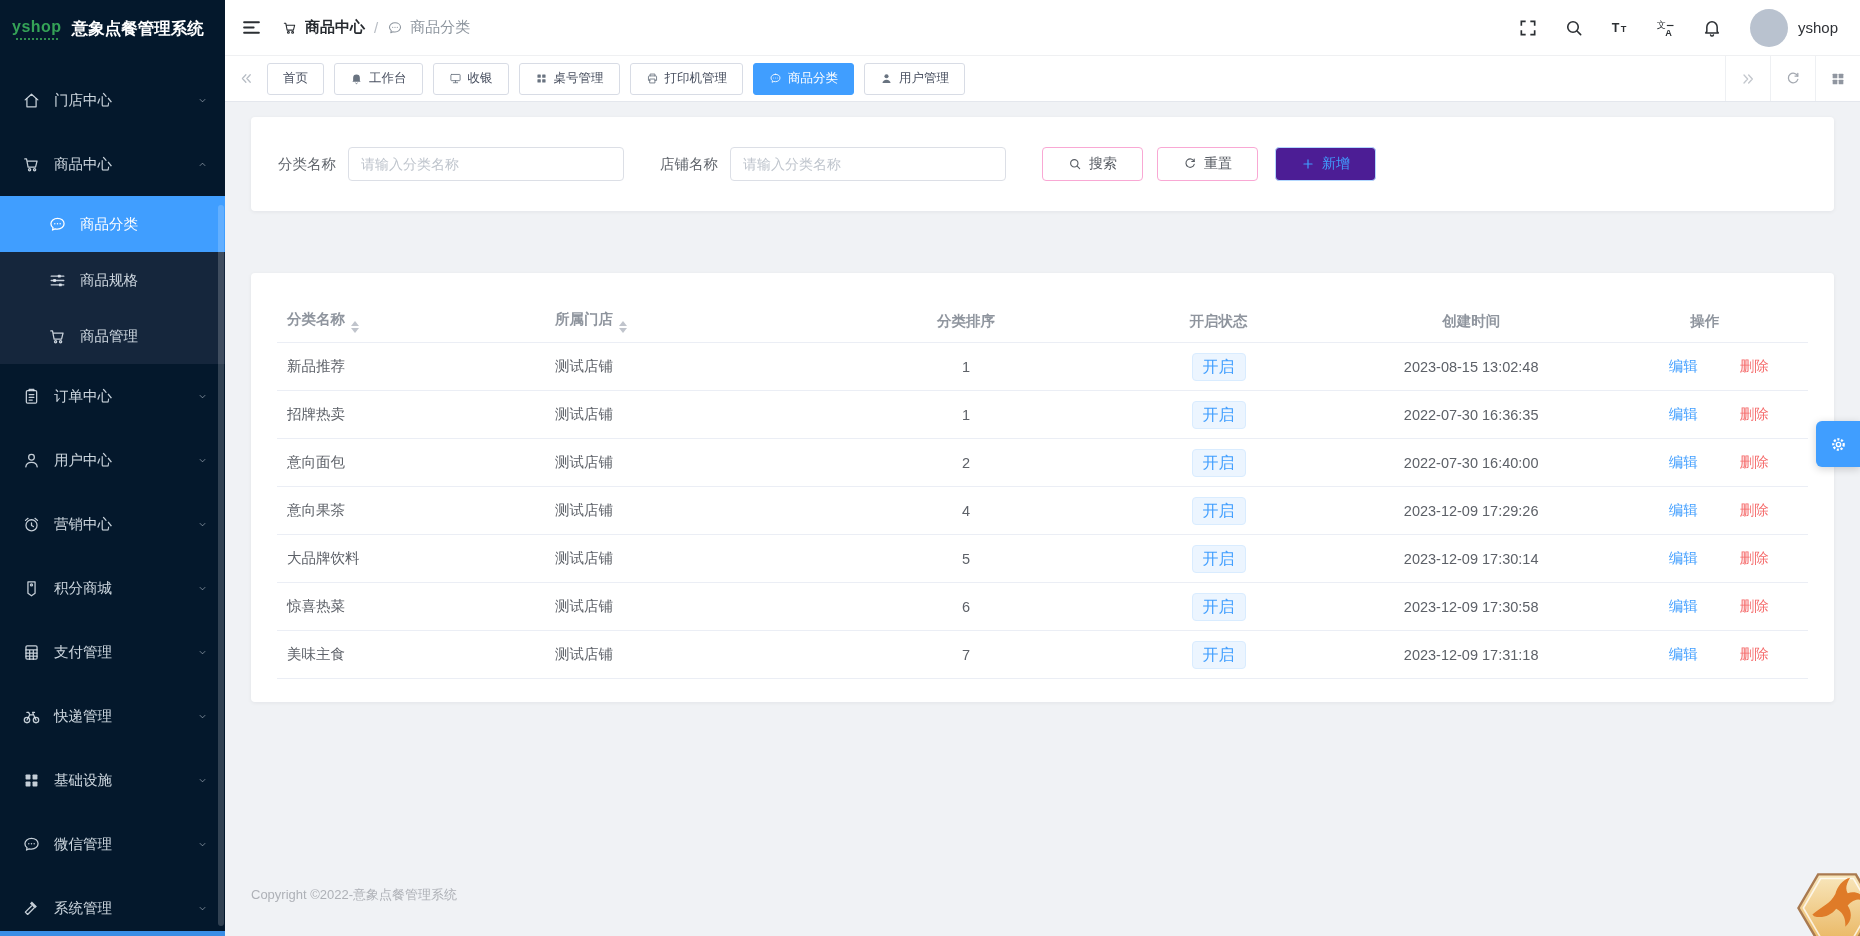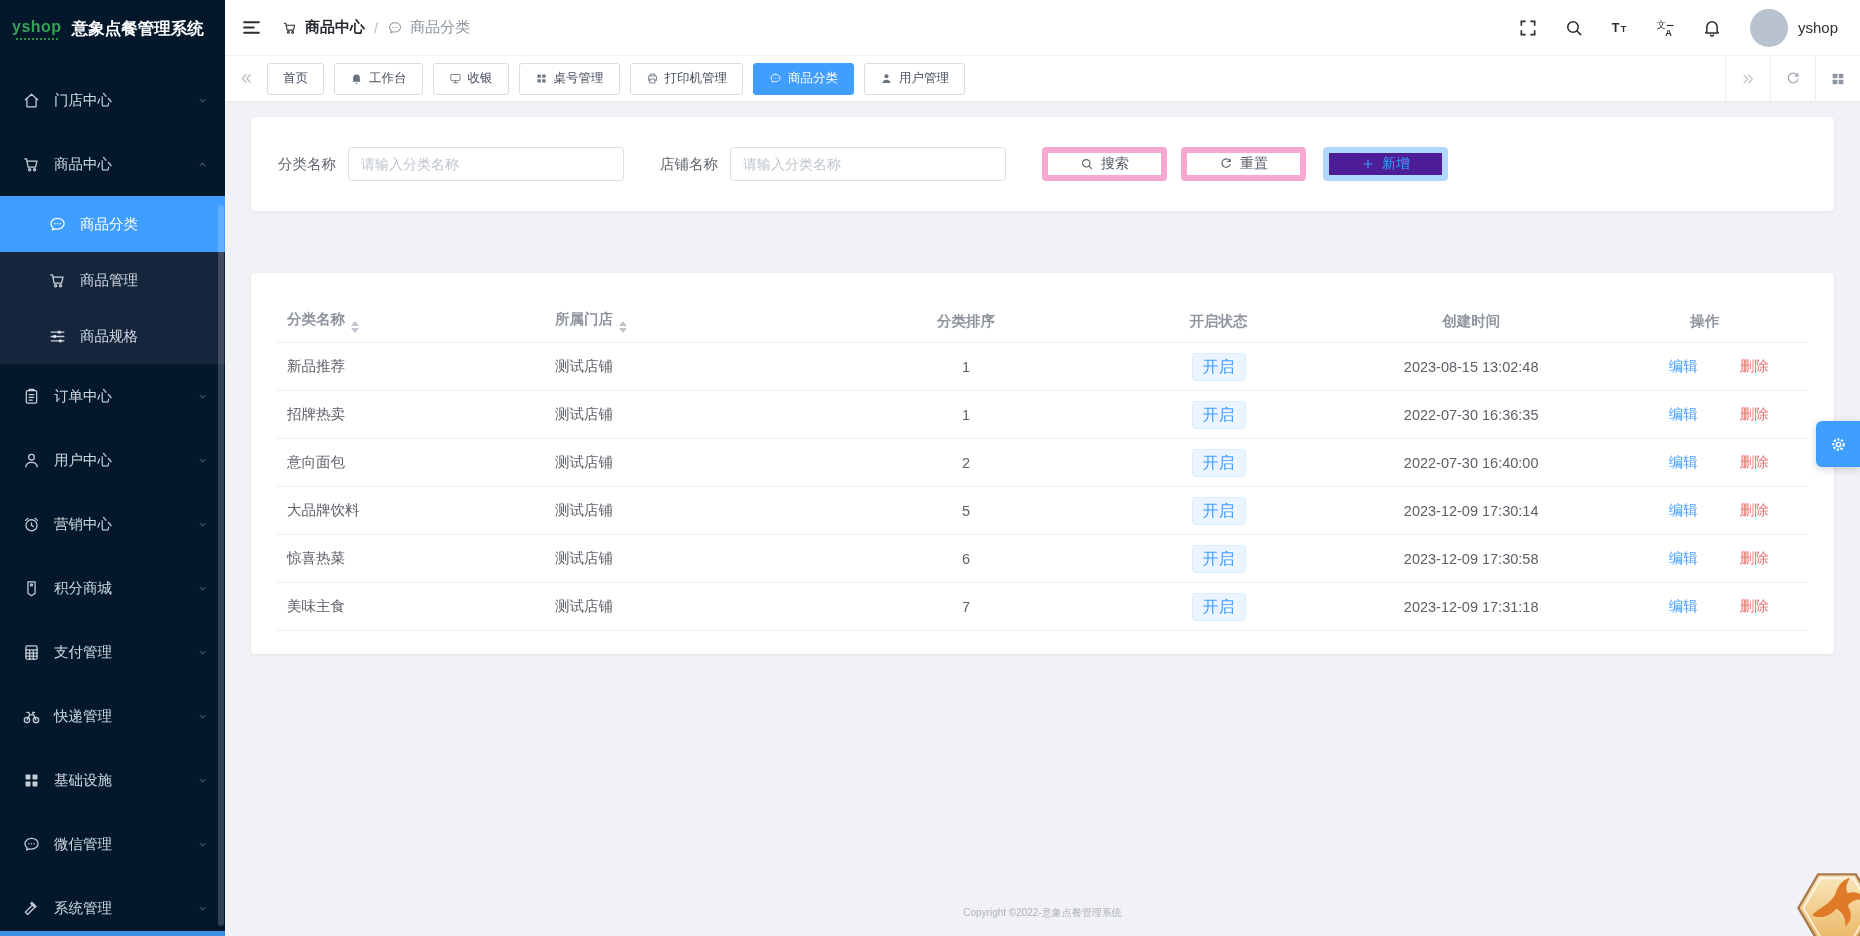--- a/index.html
+++ b/index.html
@@ -62,40 +62,40 @@
 
   .content{flex:1;background:#f0f2f5;padding:15px 26px 0;display:flex;flex-direction:column;min-height:0;gap:48px;}
   .card{background:#fff;border-radius:4px;box-shadow:0 1px 4px rgba(0,21,41,.06);}
 
   .filter-card{height:94px;flex-shrink:0;display:flex;align-items:center;padding:0 27px;margin-bottom:14px;}
   .f-group{display:flex;align-items:center;}
   .f-label{font-size:14.5px;color:#5f646b;margin-right:12px;white-space:nowrap;}
   .f-input{width:250px;height:32px;border:1px solid #dcdfe6;border-radius:4px;padding:0 12px;font-size:14px;color:#606266;outline:none;font-family:inherit;}
   .f-input::placeholder{color:#bfc5cd;}
   .gap2{margin-left:36px;}
-  .btn{height:34px;padding:0 32px;border:6px solid #f9a8d4;border-radius:4px;background:#fff;color:#585d64;font-size:14px;display:inline-flex;align-items:center;gap:7px;cursor:pointer;font-family:inherit;}
+  .btn{height:34px;padding:0 25px;border:1px solid #f9a8d4;border-radius:4px;background:#fff;color:#585d64;font-size:14px;display:inline-flex;align-items:center;gap:7px;cursor:pointer;font-family:inherit;}
   .b-icon{width:14px;height:14px;}
   .btn-search{margin-left:36px;}
   .btn-reset{margin-left:14px;}
   .btn-add{margin-left:17px;background:#4c1d95;border-color:#b3d8ff;color:#409eff;}
 
   .table-card{padding:27px 26px 23px;flex-shrink:0;}
   table{width:100%;border-collapse:collapse;table-layout:fixed;}
   th{height:42px;border-bottom:1px solid #ebeef5;color:#8f959e;font-size:14.5px;font-weight:600;padding:0 10px;}
   td{height:47px;border-bottom:1px solid #ebeef5;color:#5d6168;font-size:14.5px;padding:0 10px;}
   .al{text-align:left;} .ac{text-align:center;}
   .sort-caret{display:inline-flex;flex-direction:column;margin-left:6px;vertical-align:-2px;cursor:pointer;}
   .caret-up{width:0;height:0;border-left:4px solid transparent;border-right:4px solid transparent;border-bottom:5px solid #c0c4cc;margin-bottom:2px;}
   .caret-down{width:0;height:0;border-left:4px solid transparent;border-right:4px solid transparent;border-top:5px solid #c0c4cc;}
   .badge{display:inline-block;padding:5px 10px;font-size:16px;line-height:1;border-radius:4px;color:#409eff;background:#ecf5ff;border:1px solid #d9ecff;}
   .link{cursor:pointer;text-decoration:none;margin-left:28px;}
   .link-edit{color:#409eff;margin-right:14px;}
   .link-del{color:#f56c6c;}
 
-  .footer{margin-top:auto;text-align:center;color:#aeb1b7;font-size:10px;padding:14px 0 16px;flex-shrink:0;}
+  .footer{margin-top:auto;text-align:left;color:#aeb1b7;font-size:13px;padding:14px 0 32px;flex-shrink:0;}
 
   .settings-fab{position:absolute;right:0;top:421px;width:44px;height:46px;background:#409eff;border:none;border-radius:6px 0 0 6px;color:#fff;display:flex;align-items:center;justify-content:center;cursor:pointer;box-shadow:0 2px 8px rgba(0,0,0,.18);}
   .settings-fab .js-icon{width:19px;height:19px;}
 
   .corner-logo{position:absolute;right:-18px;bottom:-13px;width:82px;height:82px;pointer-events:none;}
   .corner-logo svg{width:100%;height:100%;display:block;}
 </style>
 </head>
 <body>
 
@@ -143,37 +143,37 @@
                 <circle cx="8.6" cy="11" r="0.9" fill="currentColor" stroke="none"></circle>
                 <circle cx="12" cy="11" r="0.9" fill="currentColor" stroke="none"></circle>
                 <circle cx="15.4" cy="11" r="0.9" fill="currentColor" stroke="none"></circle>
               </svg>
             </span>
             <span class="m-label">商品分类</span>
           </div>
           <div class="menu-item">
             <span class="m-icon">
               <svg viewBox="0 0 24 24" fill="none" stroke="currentColor" stroke-width="1.6" stroke-linecap="round" stroke-linejoin="round">
-                <path d="M3.5 5h2.2l2 10.2h9.4l1.9-7.4H6.6"></path>
-                <circle cx="9.6" cy="18.6" r="1.4"></circle>
-                <circle cx="15.9" cy="18.6" r="1.4"></circle>
-              </svg>
-            </span>
-            <span class="m-label">商品管理</span>
-          </div>
-          <div class="menu-item">
-            <span class="m-icon">
-              <svg viewBox="0 0 24 24" fill="none" stroke="currentColor" stroke-width="1.6" stroke-linecap="round" stroke-linejoin="round">
                 <path d="M4 6.5h16M4 12h16M4 17.5h16"></path>
                 <rect x="12.5" y="4.7" width="3.6" height="3.6" rx="0.8" fill="currentColor" stroke="none"></rect>
                 <rect x="6.5" y="10.2" width="3.6" height="3.6" rx="0.8" fill="currentColor" stroke="none"></rect>
                 <rect x="13.8" y="15.7" width="3.6" height="3.6" rx="0.8" fill="currentColor" stroke="none"></rect>
               </svg>
             </span>
             <span class="m-label">商品规格</span>
+          </div>
+          <div class="menu-item">
+            <span class="m-icon">
+              <svg viewBox="0 0 24 24" fill="none" stroke="currentColor" stroke-width="1.6" stroke-linecap="round" stroke-linejoin="round">
+                <path d="M3.5 5h2.2l2 10.2h9.4l1.9-7.4H6.6"></path>
+                <circle cx="9.6" cy="18.6" r="1.4"></circle>
+                <circle cx="15.9" cy="18.6" r="1.4"></circle>
+              </svg>
+            </span>
+            <span class="m-label">商品管理</span>
           </div>
         </div>
         <div class="menu-item">
           <span class="m-icon">
             <svg viewBox="0 0 24 24" fill="none" stroke="currentColor" stroke-width="1.6" stroke-linecap="round" stroke-linejoin="round">
               <rect x="5.5" y="4.5" width="13" height="16" rx="1.5"></rect>
               <path d="M9 4.5V3h6v1.5"></path>
               <path d="M9 9.5h6M9 13h6M9 16.5h4"></path>
             </svg>
           </span>
@@ -543,20 +543,28 @@
               </tr>
               <tr>
                 <td class="al">意向面包</td>
                 <td class="al">测试店铺</td>
                 <td class="ac">2</td>
                 <td class="ac"><span class="badge">开启</span></td>
                 <td class="ac">2022-07-30 16:40:00</td>
                 <td class="ac"><a class="link link-edit">编辑</a><a class="link link-del">删除</a></td>
               </tr>
               <tr>
+                <td class="al">意向果茶</td>
+                <td class="al">测试店铺</td>
+                <td class="ac">4</td>
+                <td class="ac"><span class="badge">开启</span></td>
+                <td class="ac">2023-12-09 17:29:26</td>
+                <td class="ac"><a class="link link-edit">编辑</a><a class="link link-del">删除</a></td>
+              </tr>
+              <tr>
                 <td class="al">大品牌饮料</td>
                 <td class="al">测试店铺</td>
                 <td class="ac">5</td>
                 <td class="ac"><span class="badge">开启</span></td>
                 <td class="ac">2023-12-09 17:30:14</td>
                 <td class="ac"><a class="link link-edit">编辑</a><a class="link link-del">删除</a></td>
               </tr>
               <tr>
                 <td class="al">惊喜热菜</td>
                 <td class="al">测试店铺</td>

